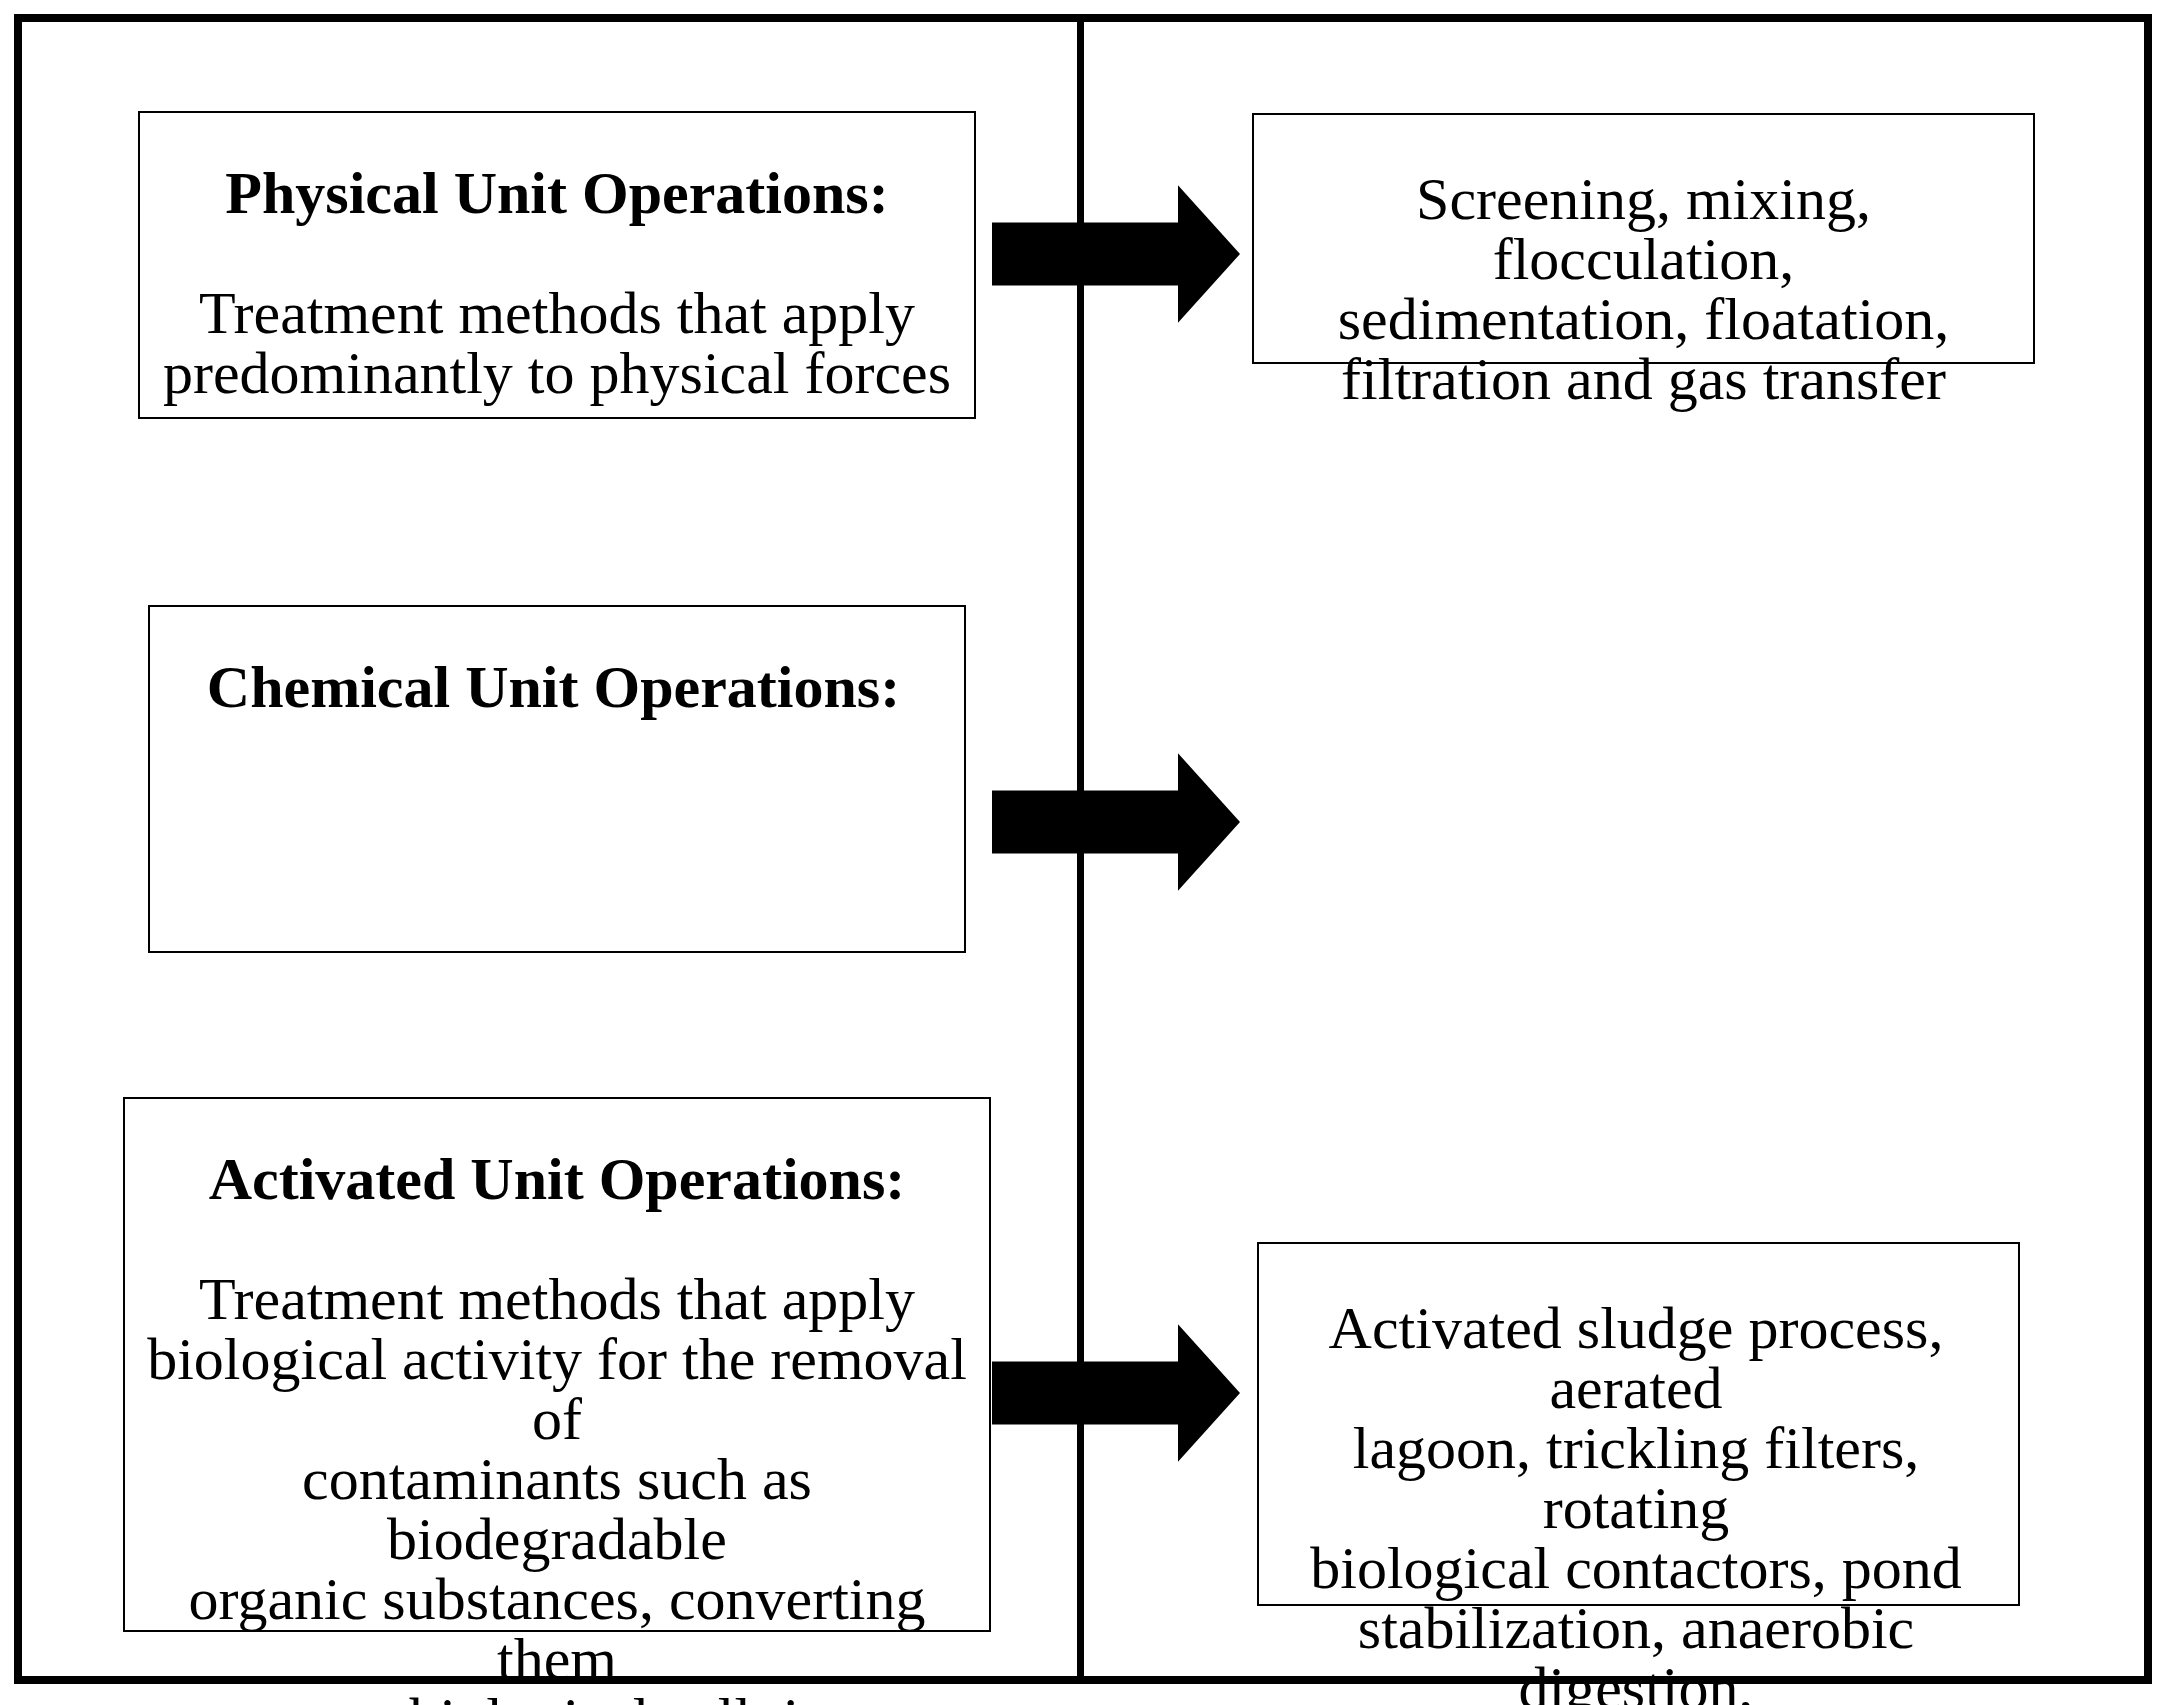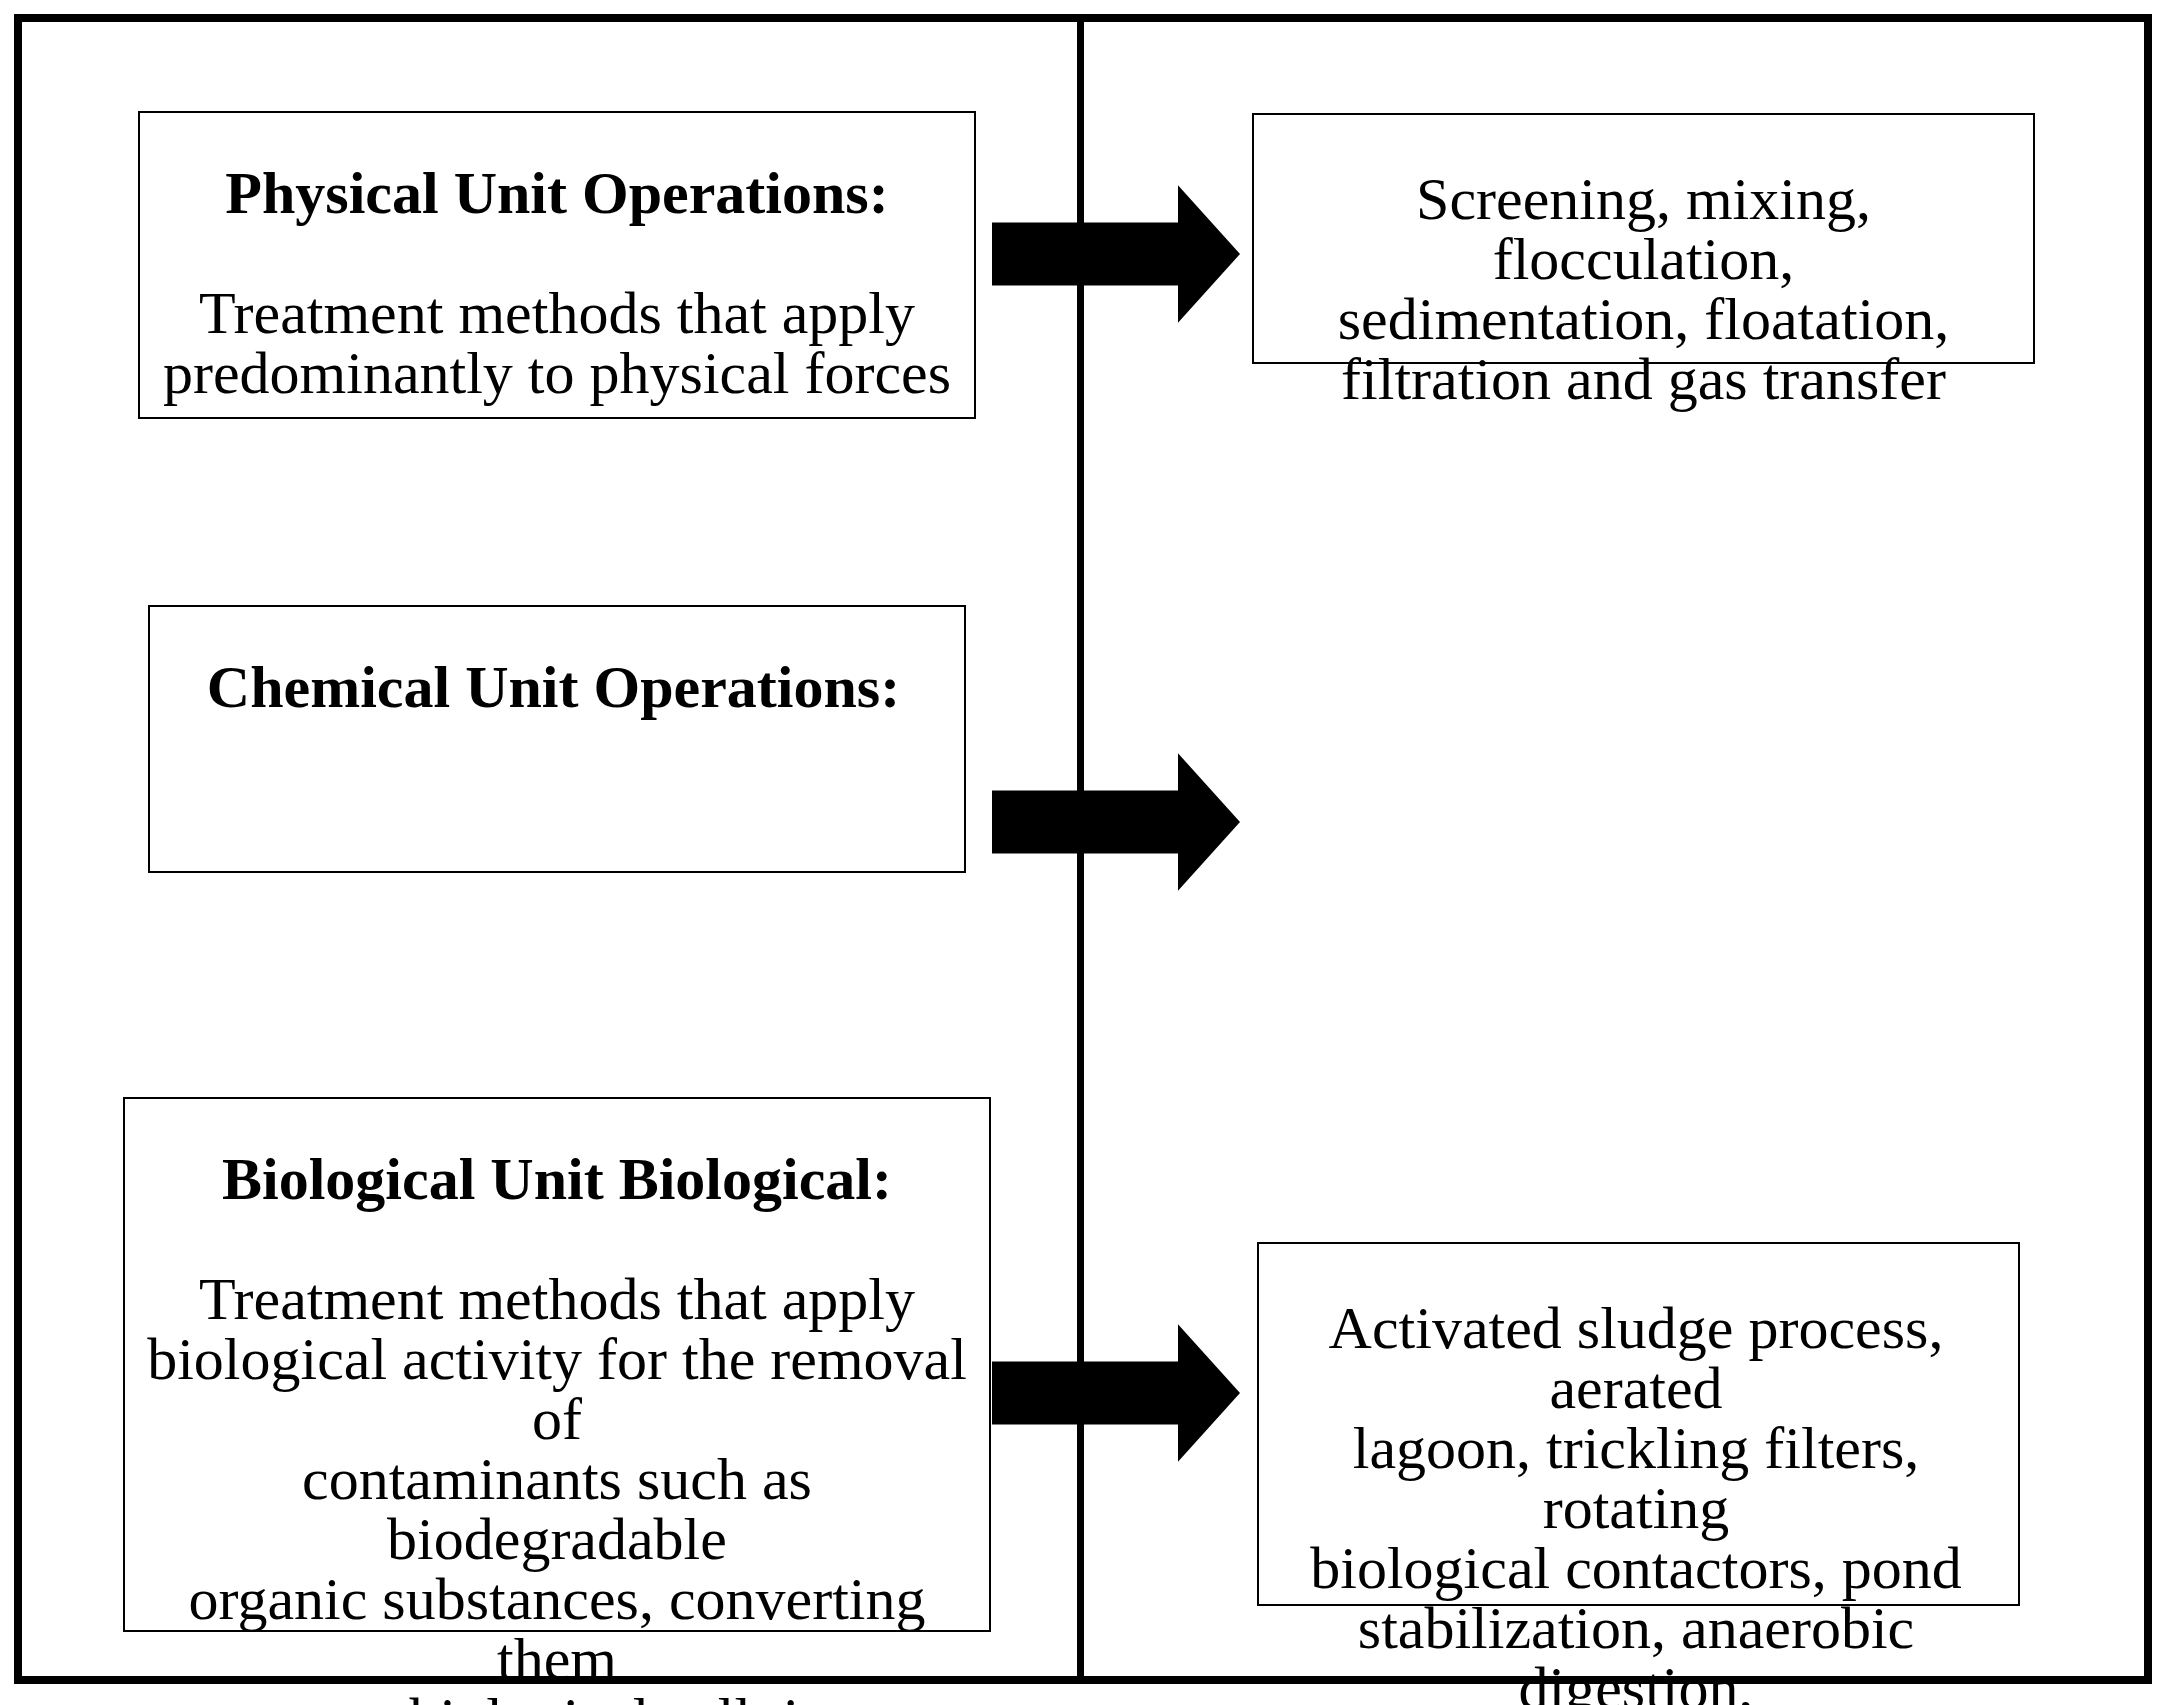--- a/index.html
+++ b/index.html
@@ -46,21 +46,21 @@
   .box .desc {
     margin-top: 60px; 
     white-space: pre-line;
   }
   .box .only-desc {
     margin-top: 4px;
     white-space: pre-line;
   }
   
   #box-l1 { left: 138px;  top: 111px;  width: 838px; height: 308px; }
-  #box-l2 { left: 148px;  top: 605px; width: 818px; height: 268px; padding-left: 10px; }
+  #box-l2 { left: 148px;  top: 605px; width: 818px; height: 348px; padding-left: 10px; }
   #box-l3 { left: 123px;  top: 1097px; width: 868px; height: 535px; }
   
   #box-r1 { left: 1252px; top: 113px;  width: 783px; height: 251px; }
   #box-r2 { left: 1257px; top: 672px; width: 776px; height: 327px; }
   #box-r3 { left: 1257px; top: 1242px; width: 763px; height: 364px; padding-left: 12px; }
   .arrow {
     position: absolute;
     left: 992px;
     width: 248px;
     height: 138px;
@@ -96,21 +96,21 @@
   <div class="box" id="box-l2">
     <div class="title">Chemical Unit Operations:</div>
   </div>
 
   <svg class="arrow" id="arrow-2" viewBox="0 0 440 244" xmlns="http://www.w3.org/2000/svg">
     <polygon points="0,66 330,66 330,0 440,122 330,244 330,178 0,178" fill="#000000"></polygon>
   </svg>
 
 
   <div class="box" id="box-l3">
-    <div class="title">Biological Unit Biological:</div>
+    <div class="title">Activated Unit Operations:</div>
     <div class="desc">Treatment methods that apply
 biological activity for the removal of
 contaminants such as biodegradable
 organic substances, converting them
 to gas or biological cell tissues that can
 be removed by settling</div>
   </div>
 
   <svg class="arrow" id="arrow-3" viewBox="0 0 440 244" xmlns="http://www.w3.org/2000/svg">
     <polygon points="0,66 330,66 330,0 440,122 330,244 330,178 0,178" fill="#000000"></polygon>

